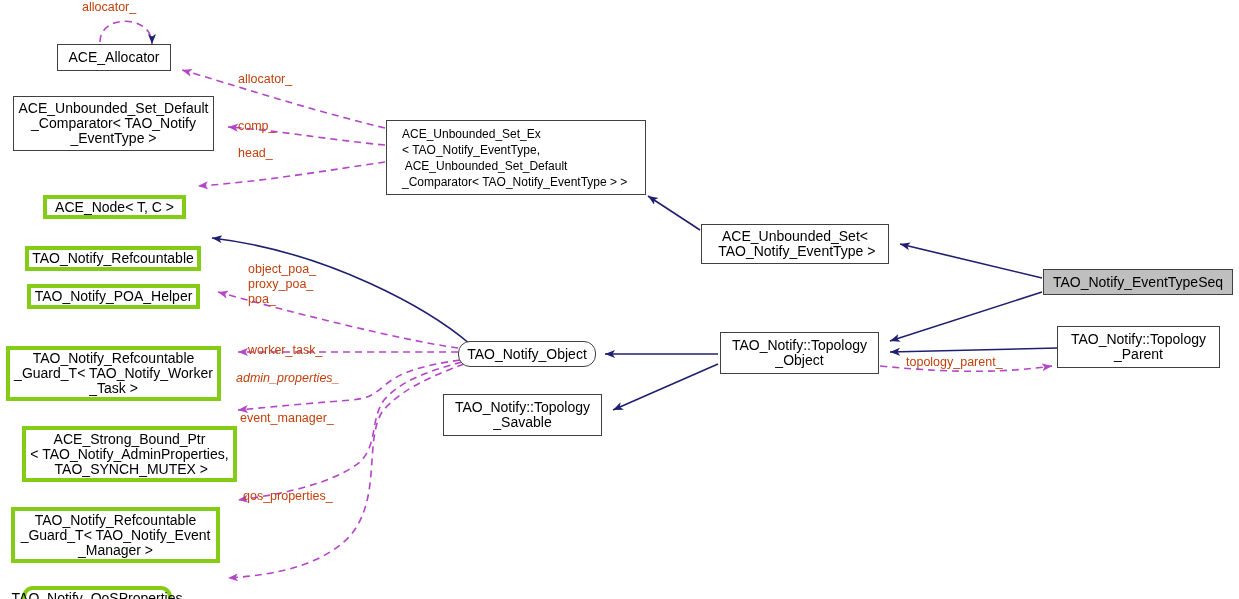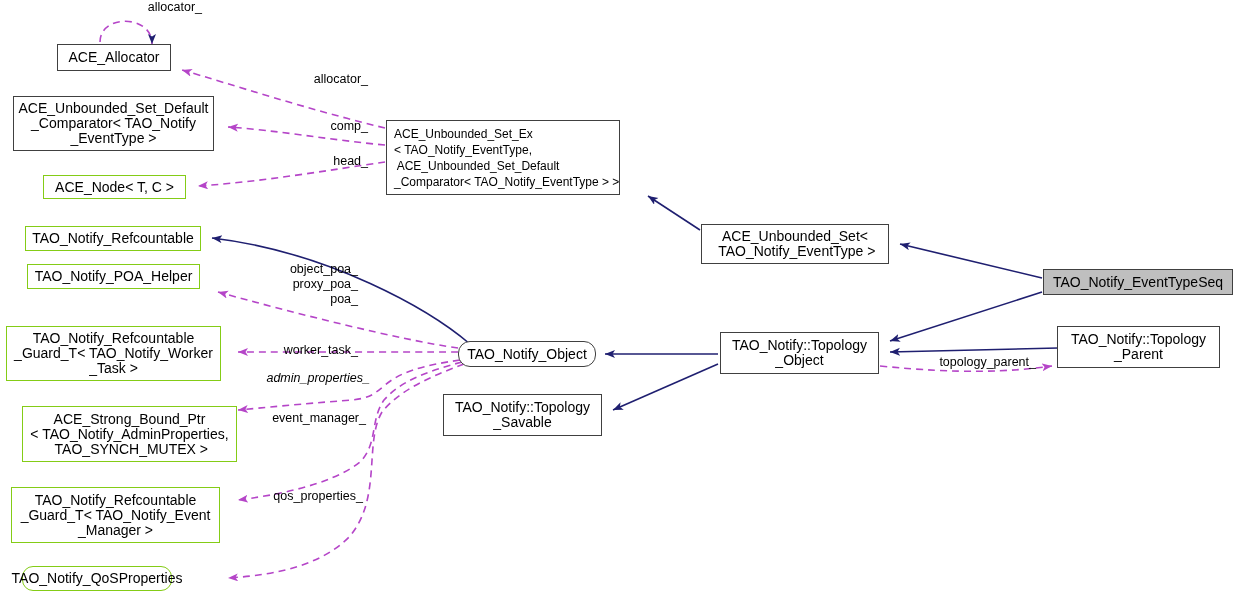--- a/index.html
+++ b/index.html
@@ -34,33 +34,34 @@
     text-align: center;
     background: #ffffff;
     border: 1px solid #404040;
     font-size: 14px;
     line-height: 15px;
     color: #000000;
     white-space: pre;
     letter-spacing: 0px;
   }
   .node.red {
-    border: 1px solid #84cc16;
+    border: 4px solid #84cc16;
+    margin-top: 20px;
   }
   .node.current {
     background: #bfbfbf;
     border: 1px solid #404040;
   }
   .edge-label {
     position: absolute;
     font-size: 12.5px;
     line-height: 15px;
-    color: #000000;
+    color: #c2410c;
     white-space: pre;
-    text-align: right;
+    text-align: left;
     background: transparent;
   }
 </style>
 </head>
 <body>
 
 <div id="diagram-root">
 
   <svg id="edge-layer" viewBox="0 0 1239 599" width="1239" height="599">
     <defs>
@@ -117,21 +118,21 @@
   </svg>
 
   <div class="node" style="left:57px; top:44px; width:114px; height:27px;">ACE_Allocator</div>
 
   <div class="node" style="left:13px; top:96px; width:201px; height:55px;">ACE_Unbounded_Set_Default
 _Comparator&lt; TAO_Notify
 _EventType &gt;</div>
 
   <div class="node red" style="left:43px; top:175px; width:143px; height:24px;">ACE_Node&lt; T, C &gt;</div>
 
-  <div class="node" style="left:386px; top:120px; width:234px; height:75px; font-size:12px; line-height:16px; justify-content:flex-start; padding-left:7px; text-align:left;">ACE_Unbounded_Set_Ex
+  <div class="node" style="left:386px; top:120px; width:260px; height:75px; font-size:12px; line-height:16px; justify-content:flex-start; padding-left:15px; text-align:left;">ACE_Unbounded_Set_Ex
 &lt; TAO_Notify_EventType,
  ACE_Unbounded_Set_Default
 _Comparator&lt; TAO_Notify_EventType &gt; &gt;</div>
 
   <div class="node" style="left:701px; top:224px; width:188px; height:40px;">ACE_Unbounded_Set&lt;
  TAO_Notify_EventType &gt;</div>
 
   <div class="node current" style="left:1043px; top:269px; width:190px; height:26px;">TAO_Notify_EventTypeSeq</div>
 
   <div class="node red" style="left:25px; top:226px; width:176px; height:25px;">TAO_Notify_Refcountable</div>
@@ -162,21 +163,21 @@
 
   <div class="node" style="left:1057px; top:326px; width:163px; height:42px;">TAO_Notify::Topology
 _Parent</div>
 
   <div class="edge-label" style="left:82px; top:0px; width:120px;">allocator_</div>
 
   <div class="edge-label" style="left:238px; top:72px; width:130px;">allocator_</div>
 
   <div class="edge-label" style="left:238px; top:119px; width:130px;">comp_</div>
 
-  <div class="edge-label" style="left:238px; top:154px; width:130px;">head_</div>
+  <div class="edge-label" style="left:238px; top:146px; width:130px;">head_</div>
 
   <div class="edge-label" style="left:248px; top:262px; width:110px;">object_poa_
 proxy_poa_
 poa_</div>
 
   <div class="edge-label" style="left:248px; top:343px; width:110px;">worker_task_</div>
 
   <div class="edge-label" style="left:236px; top:371px; width:134px;font-style:italic;">admin_properties_</div>
 
   <div class="edge-label" style="left:240px; top:411px; width:126px;">event_manager_</div>

